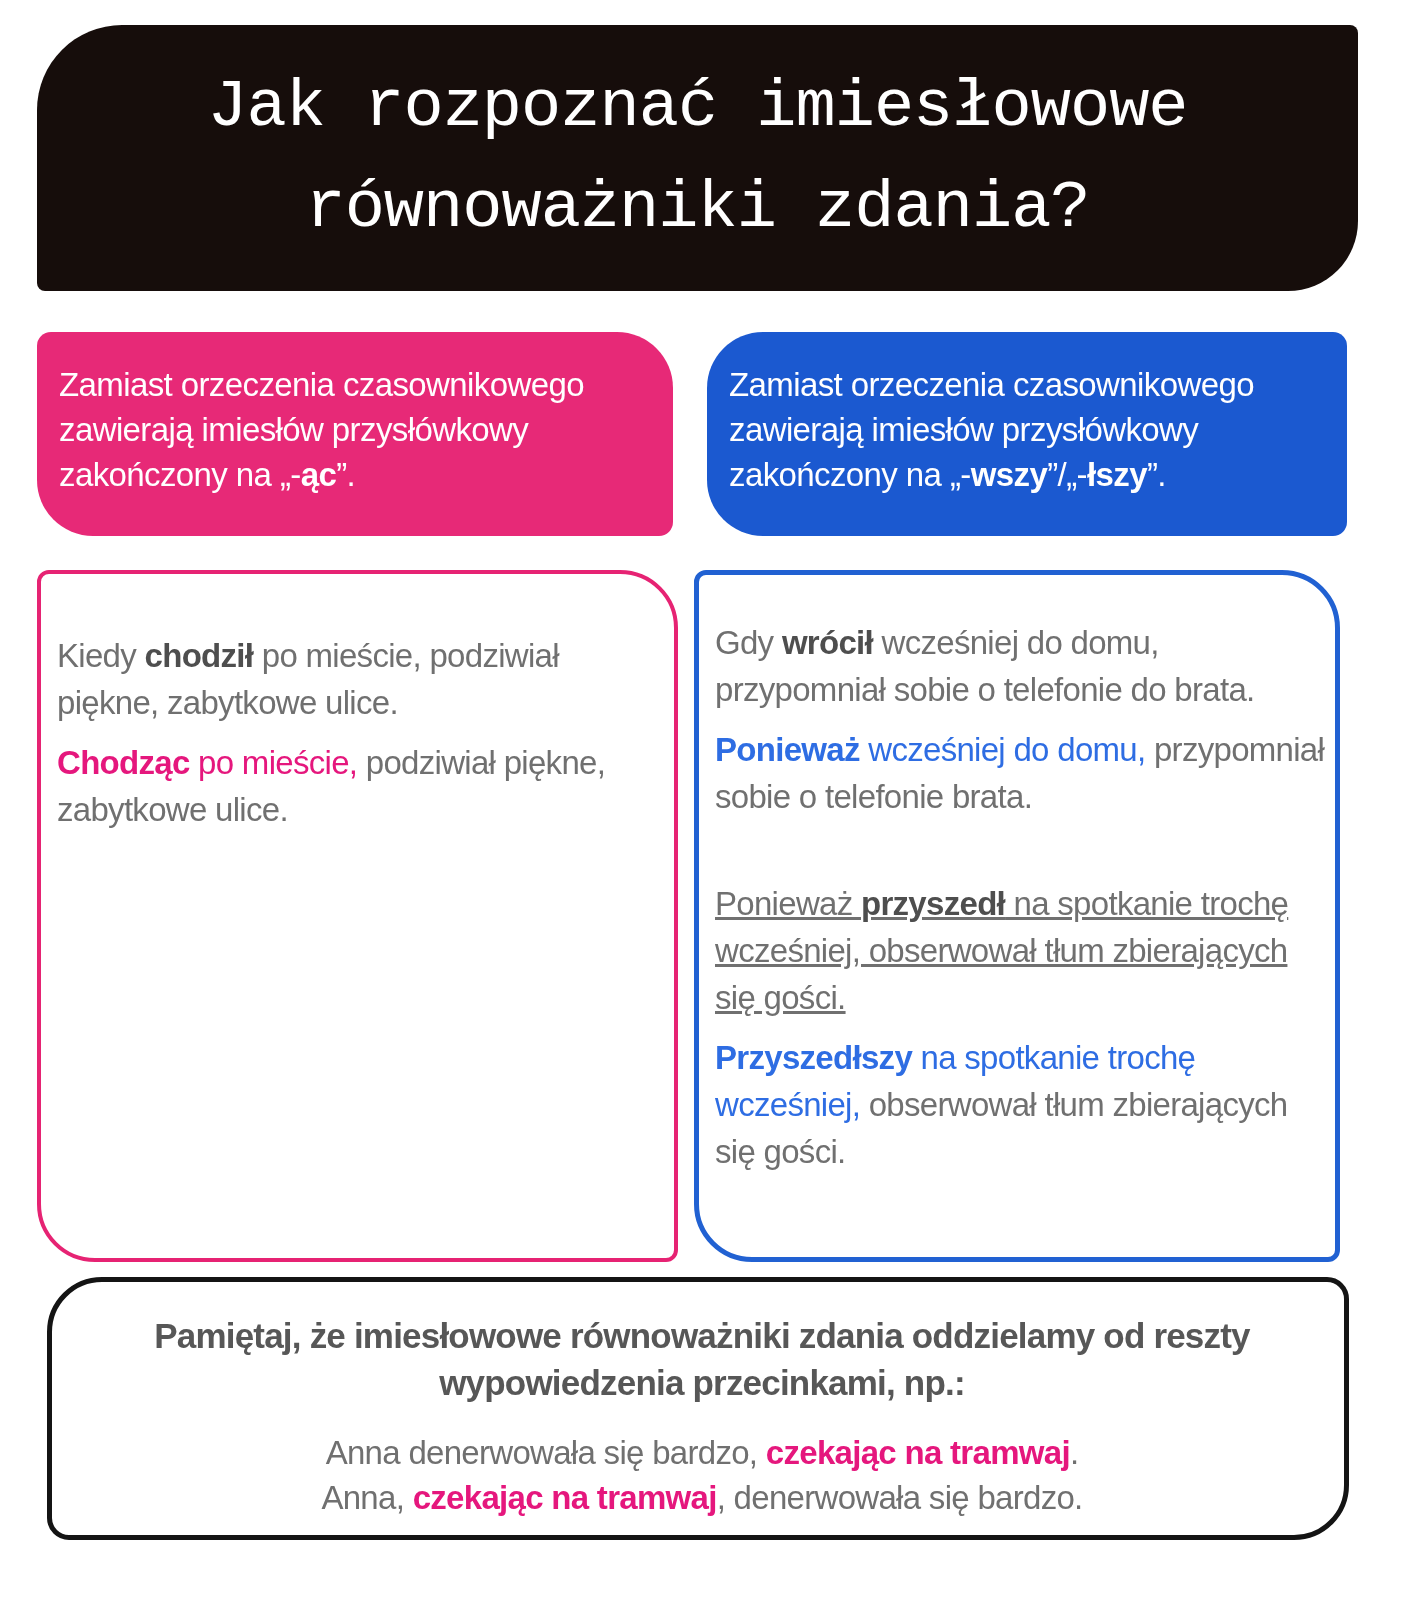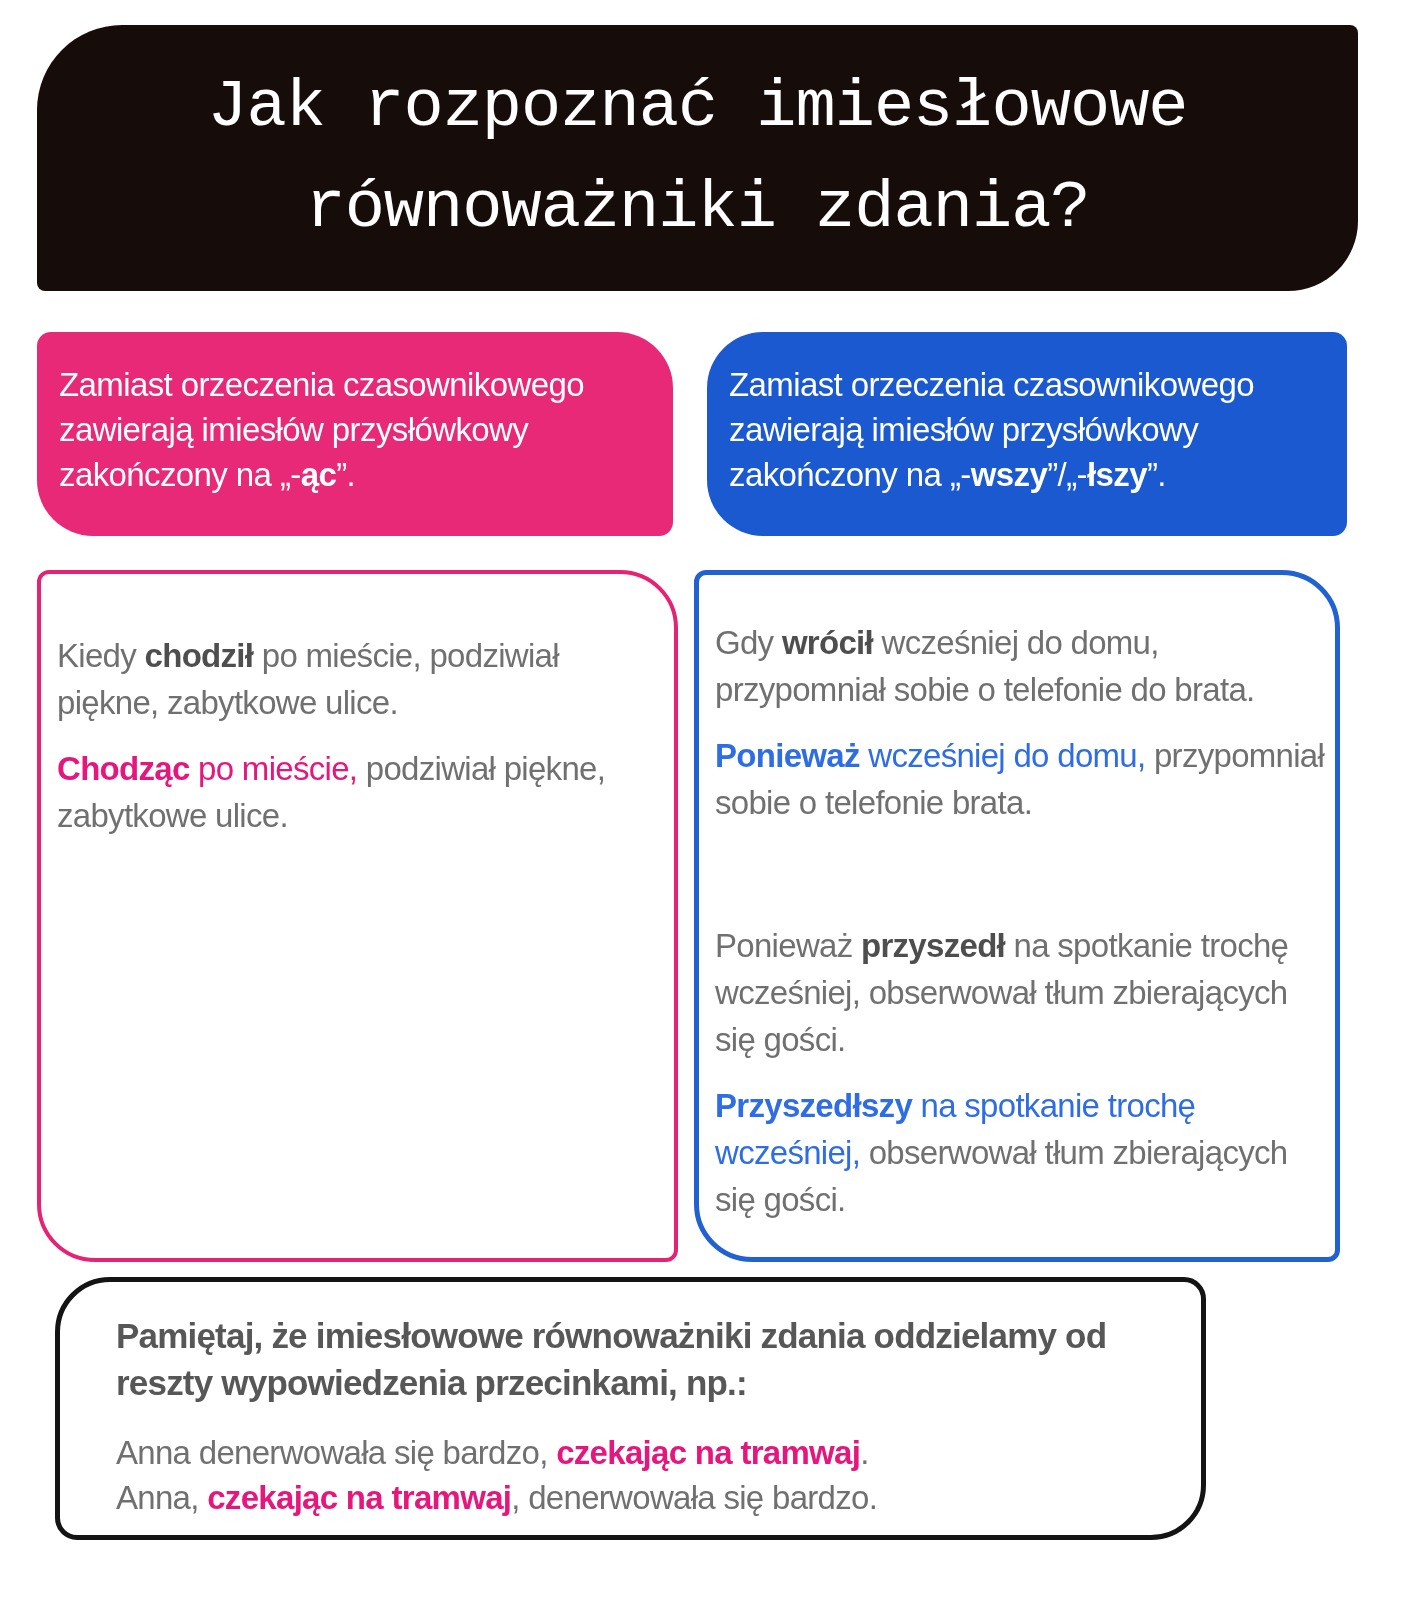--- a/index.html
+++ b/index.html
@@ -52,29 +52,30 @@
   .example-card.left{
     left:37px;width:641px;border:4px solid var(--pink-border);
     border-radius:12px 58px 12px 58px;
     padding:58px 10px 0 16px;
   }
   .example-card.right{
     left:694px;width:646px;border:5px solid var(--blue-border);
     border-radius:12px 58px 12px 58px;
     padding:44px 8px 0 16px;
   }
-  .example-card p + p{margin-top:19px;}
-  .example-card p.spaced{margin-top:96px;}
+  .example-card p + p{margin-top:13px;}
+  .example-card p.spaced{margin-top:60px;text-decoration:underline;}
 
   
   .note-card{
-    left:55px;top:1277px;width:1151px;height:263px;
+    left:47px;top:1277px;width:1302px;height:263px;
     background:var(--white);border:5px solid var(--note-border);
     border-radius:55px 22px 55px 22px;
     padding:30px 48px 0 56px;
+    text-align:center;
   }
   .note-card .note-heading{
     color:var(--heading-gray);font-weight:700;
     font-size:35px;line-height:47px;letter-spacing:-0.8px;
   }
   .note-card .note-lines{margin-top:24px;}
   .note-card .note-line{
     color:var(--gray);font-size:33px;line-height:45px;letter-spacing:-0.7px;
   }
 

